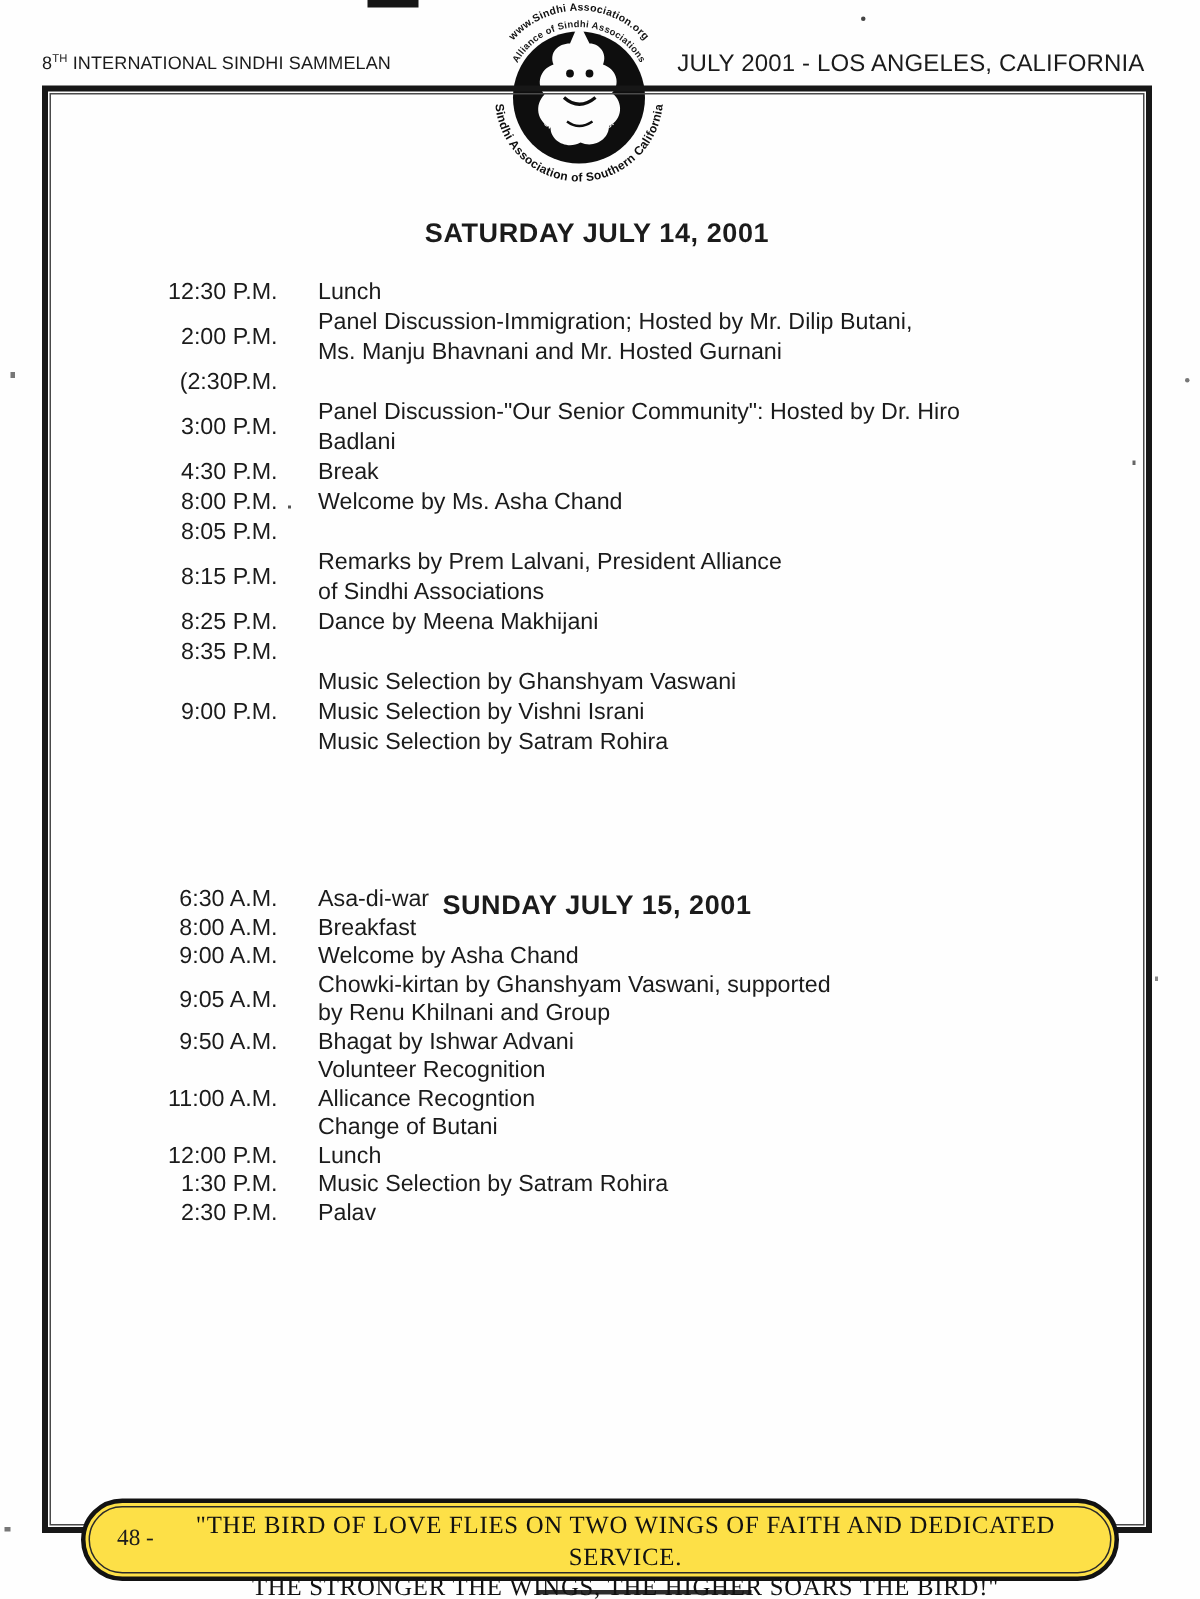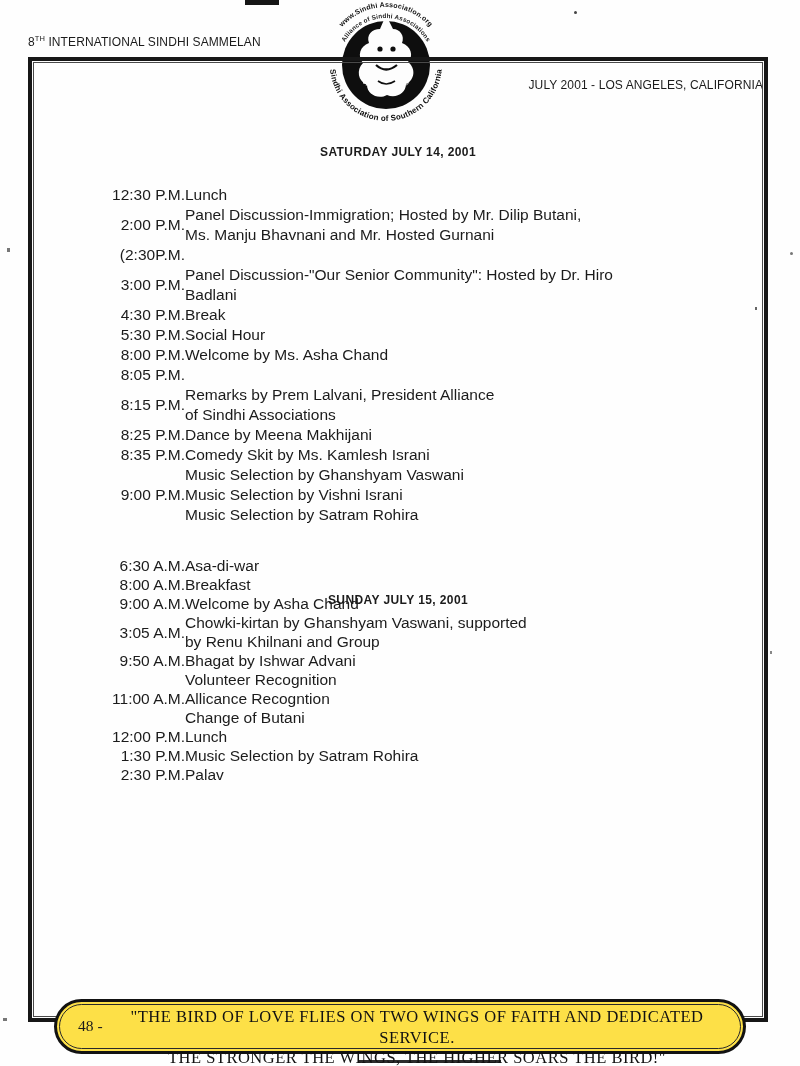--- a/index.html
+++ b/index.html
@@ -14,52 +14,53 @@
     color: #1b1b1b;
   }
   
   .header-left {
     position: absolute; left: 28px; top: 34px;
     font-size: 12px; letter-spacing: 0.1px; white-space: nowrap;
   }
   .header-left sup { font-size: 7.5px; vertical-align: super; }
   .header-right {
     position: absolute; right: 37px; top: 34px;
-    font-size: 12px; letter-spacing: 0.1px; white-space: nowrap; margin-top: 44px;
+    font-size: 16px; letter-spacing: 0.1px; white-space: nowrap;
   }
   
   .logo { position: absolute; left: 308px; top: -3px; width: 156px; height: 130px; }
   
   .frame {
     position: absolute; left: 28px; top: 57px;
     width: 740px; height: 965px;
     border: 4px solid #171717;
   }
   .frame-inner {
     position: absolute; inset: 1px;
     border: 1.5px solid #4a4a4a;
   }
   
   .day-heading {
     position: absolute; left: 28px; right: 32px;
     text-align: center; font-weight: bold;
-    font-size: 12px; letter-spacing: 0.4px;
+    font-size: 18px; letter-spacing: 0.4px;
   }
   .heading-sat { top: 145px; }
   .heading-sun { top: 554px; margin-top: 39px; }
   
   .schedule { position: absolute; left: 95px; right: 80px; }
   .schedule-sat { top: 185px; }
-  .schedule-sun { top: 556px; }
+  .schedule-sun { top: 590px; }
   .row { display: flex; align-items: center; }
   .time {
     flex: none; width: 90px; text-align: right;
     font-size: 15.5px; line-height: 20px; white-space: pre;
   }
   .event {
+    margin-left: 27px;
     font-size: 15.5px; line-height: 20px; white-space: pre-wrap;
   }
   .schedule-sun .time, .schedule-sun .event { line-height: 19px; }
   
   .pill {
     position: absolute; left: 54px; top: 999px;
     width: 692px; height: 55px;
     background: #fde047;
     border: 3.5px solid #121212;
     border-radius: 30px;
@@ -162,42 +163,37 @@
       <div class="row">
         <div class="time">3:00 P.M.</div>
         <div class="event">Panel Discussion-"Our Senior Community": Hosted by Dr. Hiro
 Badlani</div>
       </div>
       <div class="row">
         <div class="time">4:30 P.M.</div>
         <div class="event">Break</div>
       </div>
       <div class="row">
-        <div class="time">5:30 P.M.</div>
-        <div class="event">Social Hour</div>
-      </div>
-      <div class="row">
         <div class="time">8:00 P.M.</div>
         <div class="event">Welcome by Ms. Asha Chand</div>
       </div>
       <div class="row">
         <div class="time">8:05 P.M.</div>
       </div>
       <div class="row">
         <div class="time">8:15 P.M.</div>
         <div class="event">Remarks by Prem Lalvani, President Alliance
 of Sindhi Associations</div>
       </div>
       <div class="row">
         <div class="time">8:25 P.M.</div>
         <div class="event">Dance by Meena Makhijani</div>
       </div>
       <div class="row">
         <div class="time">8:35 P.M.</div>
-        <div class="event">Comedy Skit by Ms. Kamlesh Israni</div>
       </div>
       <div class="row">
         <div class="time">9:00 P.M.</div>
         <div class="event">Music Selection by Ghanshyam Vaswani
 Music Selection by Vishni Israni
 Music Selection by Satram Rohira</div>
       </div>
     </div>
 
   <div class="day-heading heading-sun">SUNDAY JULY 15, 2001</div>
@@ -208,21 +204,21 @@
       </div>
       <div class="row">
         <div class="time">8:00 A.M.</div>
         <div class="event">Breakfast</div>
       </div>
       <div class="row">
         <div class="time">9:00 A.M.</div>
         <div class="event">Welcome by Asha Chand</div>
       </div>
       <div class="row">
-        <div class="time">3:05 A.M.</div>
+        <div class="time">9:05 A.M.</div>
         <div class="event">Chowki-kirtan by Ghanshyam Vaswani, supported
 by Renu Khilnani and Group</div>
       </div>
       <div class="row">
         <div class="time">9:50 A.M.</div>
         <div class="event">Bhagat by Ishwar Advani</div>
       </div>
       <div class="row">
         <div class="time">11:00 A.M.</div>
         <div class="event">Volunteer Recognition

